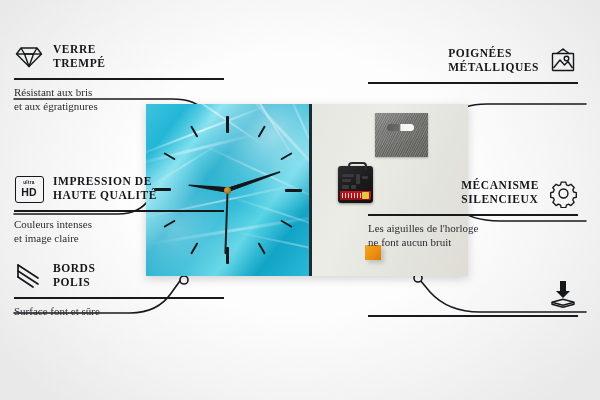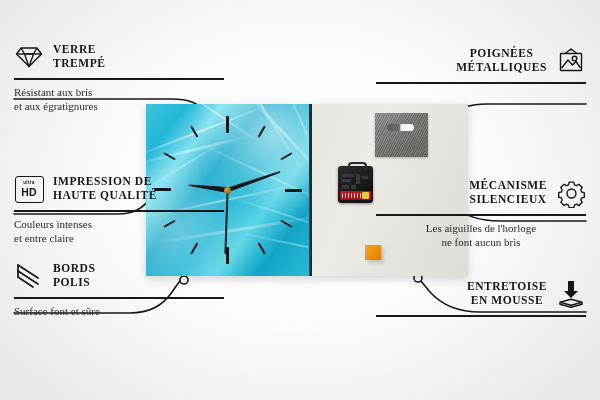--- a/index.html
+++ b/index.html
@@ -215,21 +215,21 @@
     background: linear-gradient(135deg, #f5a623 0%, #ef8f0c 55%, #d87b05 100%);
     box-shadow: 3px 3px 4px rgba(0,0,0,0.16);
   }
 
   
   .feature {
     position: absolute;
     width: 210px;
   }
   .feature.left  { left: 14px;  text-align: left; }
-  .feature.right { left: 376px; text-align: center; }
+  .feature.right { left: 368px; text-align: left; }
 
   .feat-head {
     display: flex;
     align-items: center;
     gap: 9px;
     min-height: 34px;
   }
   .feature.right .feat-head { flex-direction: row-reverse; }
 
   .feat-title {
@@ -426,21 +426,21 @@
         <span class="hd-badge">
           <span class="hd-ultra">ultra</span>
           <span class="hd-main">HD</span>
         </span>
       </span>
       <span class="feat-title">IMPRESSION DE
 HAUTE QUALITÉ</span>
     </div>
     <div class="feat-rule"></div>
     <div class="feat-desc">Couleurs intenses
-et entre claire</div>
+et image claire</div>
   </div>
 
   <div class="feature left" style="top:259px">
     <div class="feat-head">
       <span class="feat-icon">
         <svg width="28" height="26" viewBox="0 0 28 26" fill="none" stroke="currentColor" stroke-width="1.7" stroke-linecap="round">
           <path d="M3 2 L23 15"></path>
           <path d="M3 8 L23 21"></path>
           <path d="M3 14 L18 24"></path>
           <path d="M3 2 L3 14"></path>
@@ -476,31 +476,29 @@
         <svg width="29" height="29" viewBox="0 0 30 30" fill="none" stroke="currentColor" stroke-width="1.5" stroke-linejoin="round">
           <path d="M12.4 2.2 h5.2 l0.7 3.0 2.4 1.0 2.6-1.6 3.7 3.7 -1.6 2.6 1.0 2.4 3.0 0.7 v5.2 l-3.0 0.7 -1.0 2.4 1.6 2.6 -3.7 3.7 -2.6-1.6 -2.4 1.0 -0.7 3.0 h-5.2 l-0.7-3.0 -2.4-1.0 -2.6 1.6 -3.7-3.7 1.6-2.6 -1.0-2.4 -3.0-0.7 v-5.2 l3.0-0.7 1.0-2.4 -1.6-2.6 3.7-3.7 2.6 1.6 2.4-1.0 z" transform="scale(0.92) translate(1.3,1.3)"></path>
           <circle cx="15" cy="15" r="4.6"></circle>
         </svg>
       </span>
       <span class="feat-title">MÉCANISME
 SILENCIEUX</span>
     </div>
     <div class="feat-rule"></div>
     <div class="feat-desc">Les aiguilles de l'horloge
-ne font aucun bris</div>
+ne font aucun bruit</div>
   </div>
 
   <div class="feature right" style="top:277px">
     <div class="feat-head">
       <span class="feat-icon">
         <svg width="26" height="28" viewBox="0 0 26 28" fill="none" stroke="currentColor" stroke-width="1.4" stroke-linejoin="round">
           <path d="M10 1 h6 v10 h4 l-7 7 -7-7 h4 z" fill="currentColor" stroke="none"></path>
           <path d="M13 19.2 L24 22.2 L13 25.2 L2 22.2 Z"></path>
           <path d="M2 22.2 v2 L13 27.2 L24 24.2 v-2"></path>
         </svg>
       </span>
-      <span class="feat-title">ENTRETOISE
-EN MOUSSE</span>
     </div>
     <div class="feat-rule"></div>
   </div>
 
 </div>
 
 </body></html>

